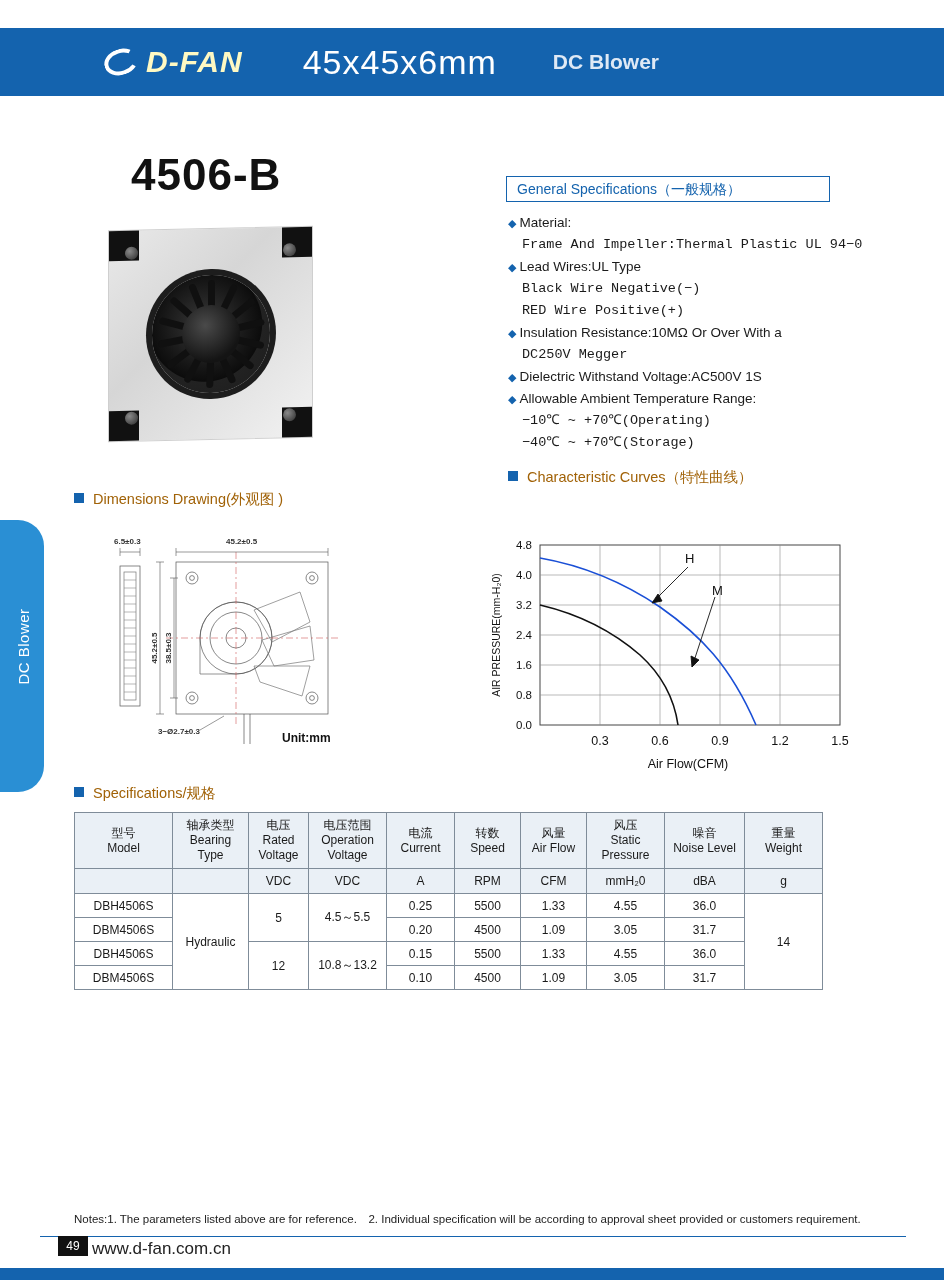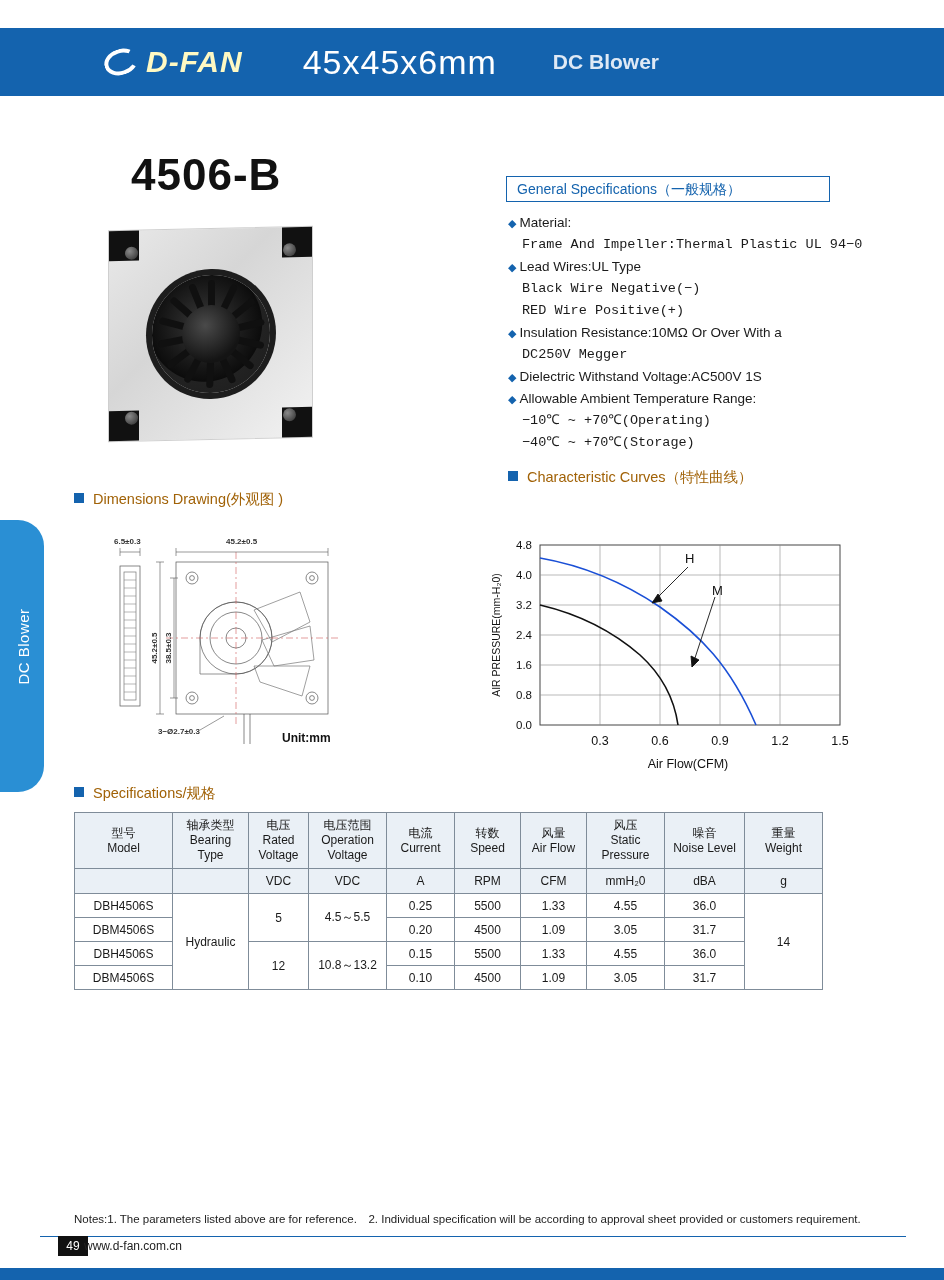--- a/index.html
+++ b/index.html
@@ -136,21 +136,21 @@
     position:absolute; left:74px; top:1212px; font-size:11.5px; color:#222;
   }
   .footer-rule{
     position:absolute; left:40px; top:1236px; width:866px; height:1px; background:#1463ae;
   }
   .page-badge{
     position:absolute; left:58px; top:1236px; width:30px; height:20px; background:#111;
     color:#fff; font-size:12px; text-align:center; line-height:20px;
   }
   .site{
-    position:absolute; left:84px; top:1239px; font-size:12px; color:#222;
+    position:absolute; left:92px; top:1239px; font-size:17px; color:#222;
   }
   .bottom-bar{
     position:absolute; left:0; top:1268px; width:944px; height:12px; background:#1463ae;
   }
 </style>
 </head>
 <body>
 
 <div class="header-top-strip"></div>
 <div class="header">

